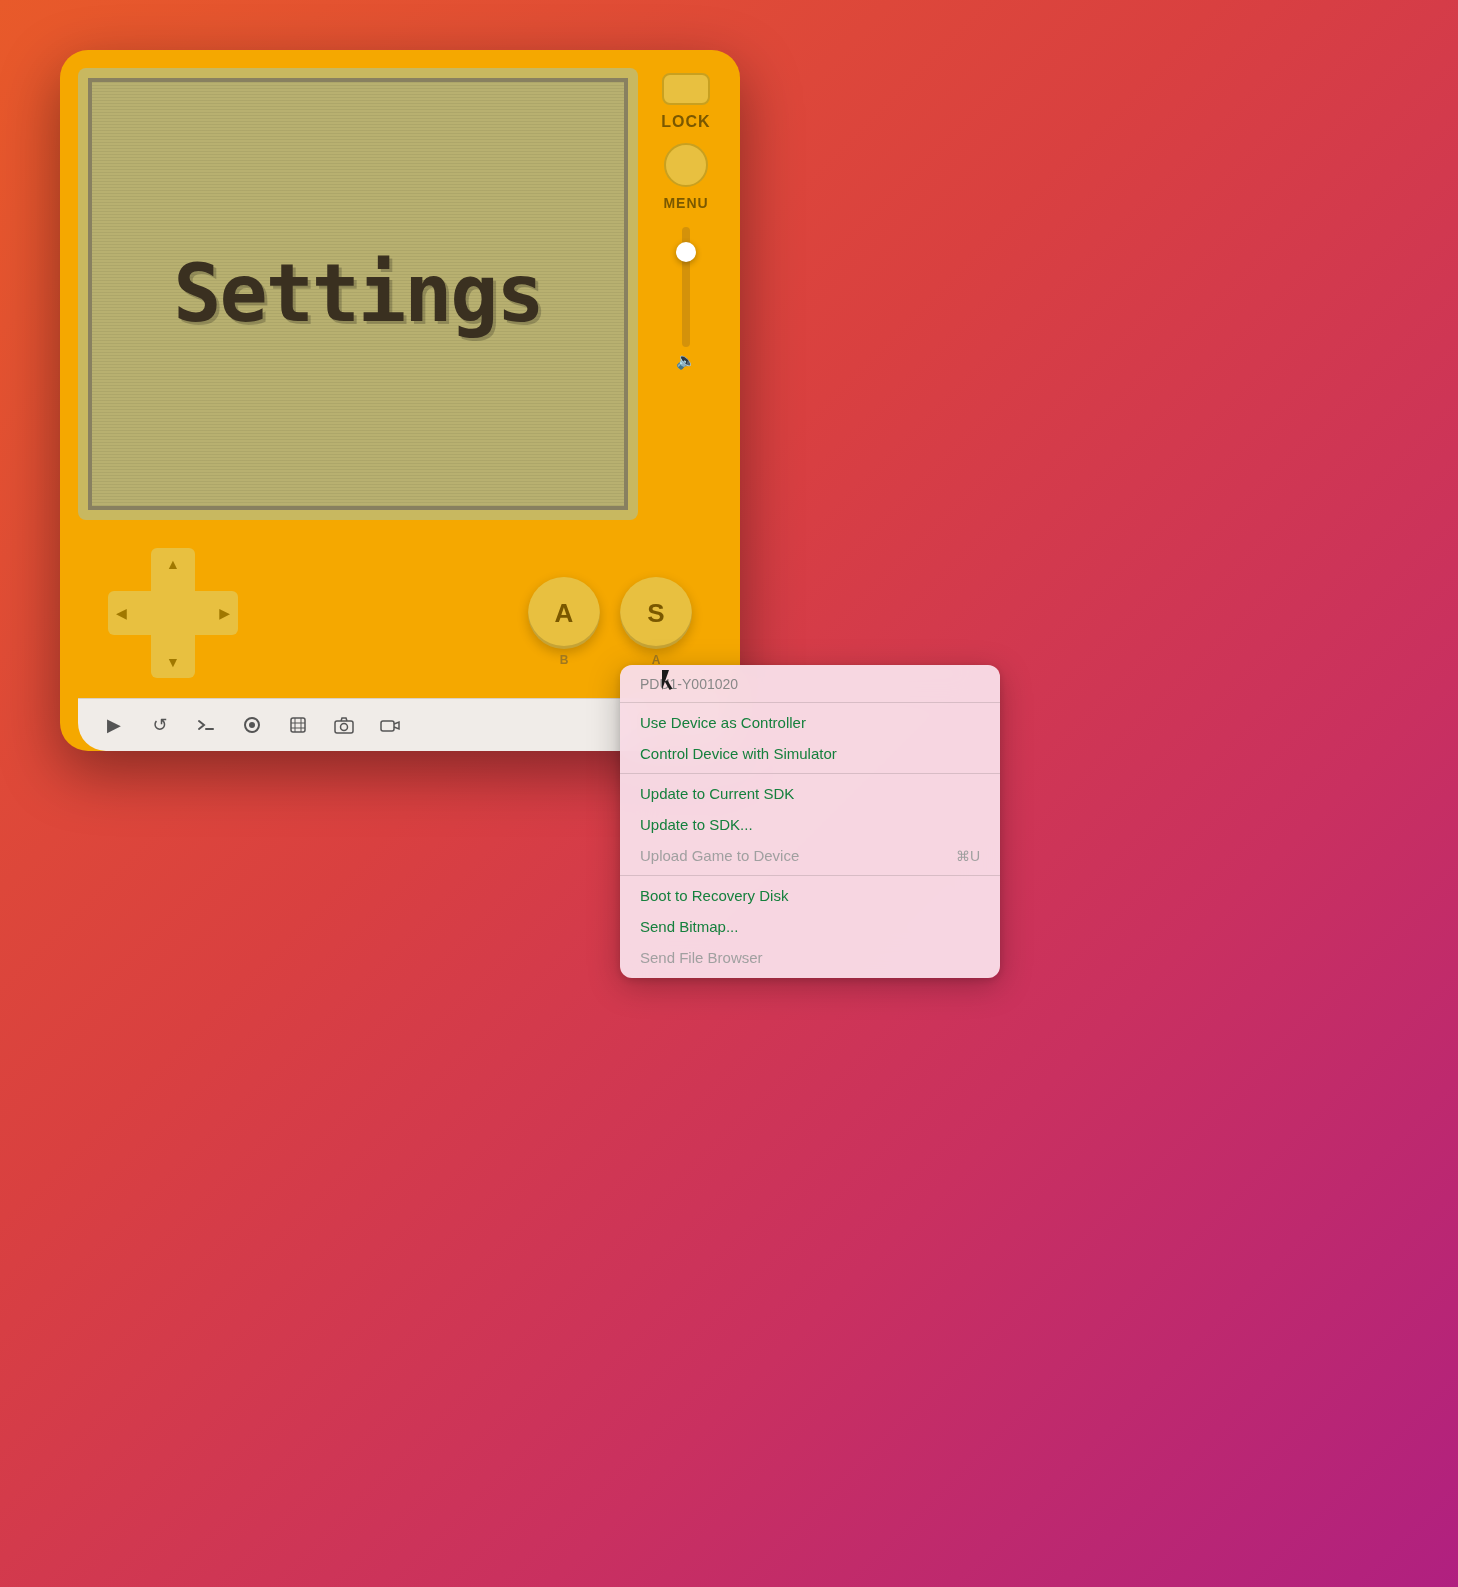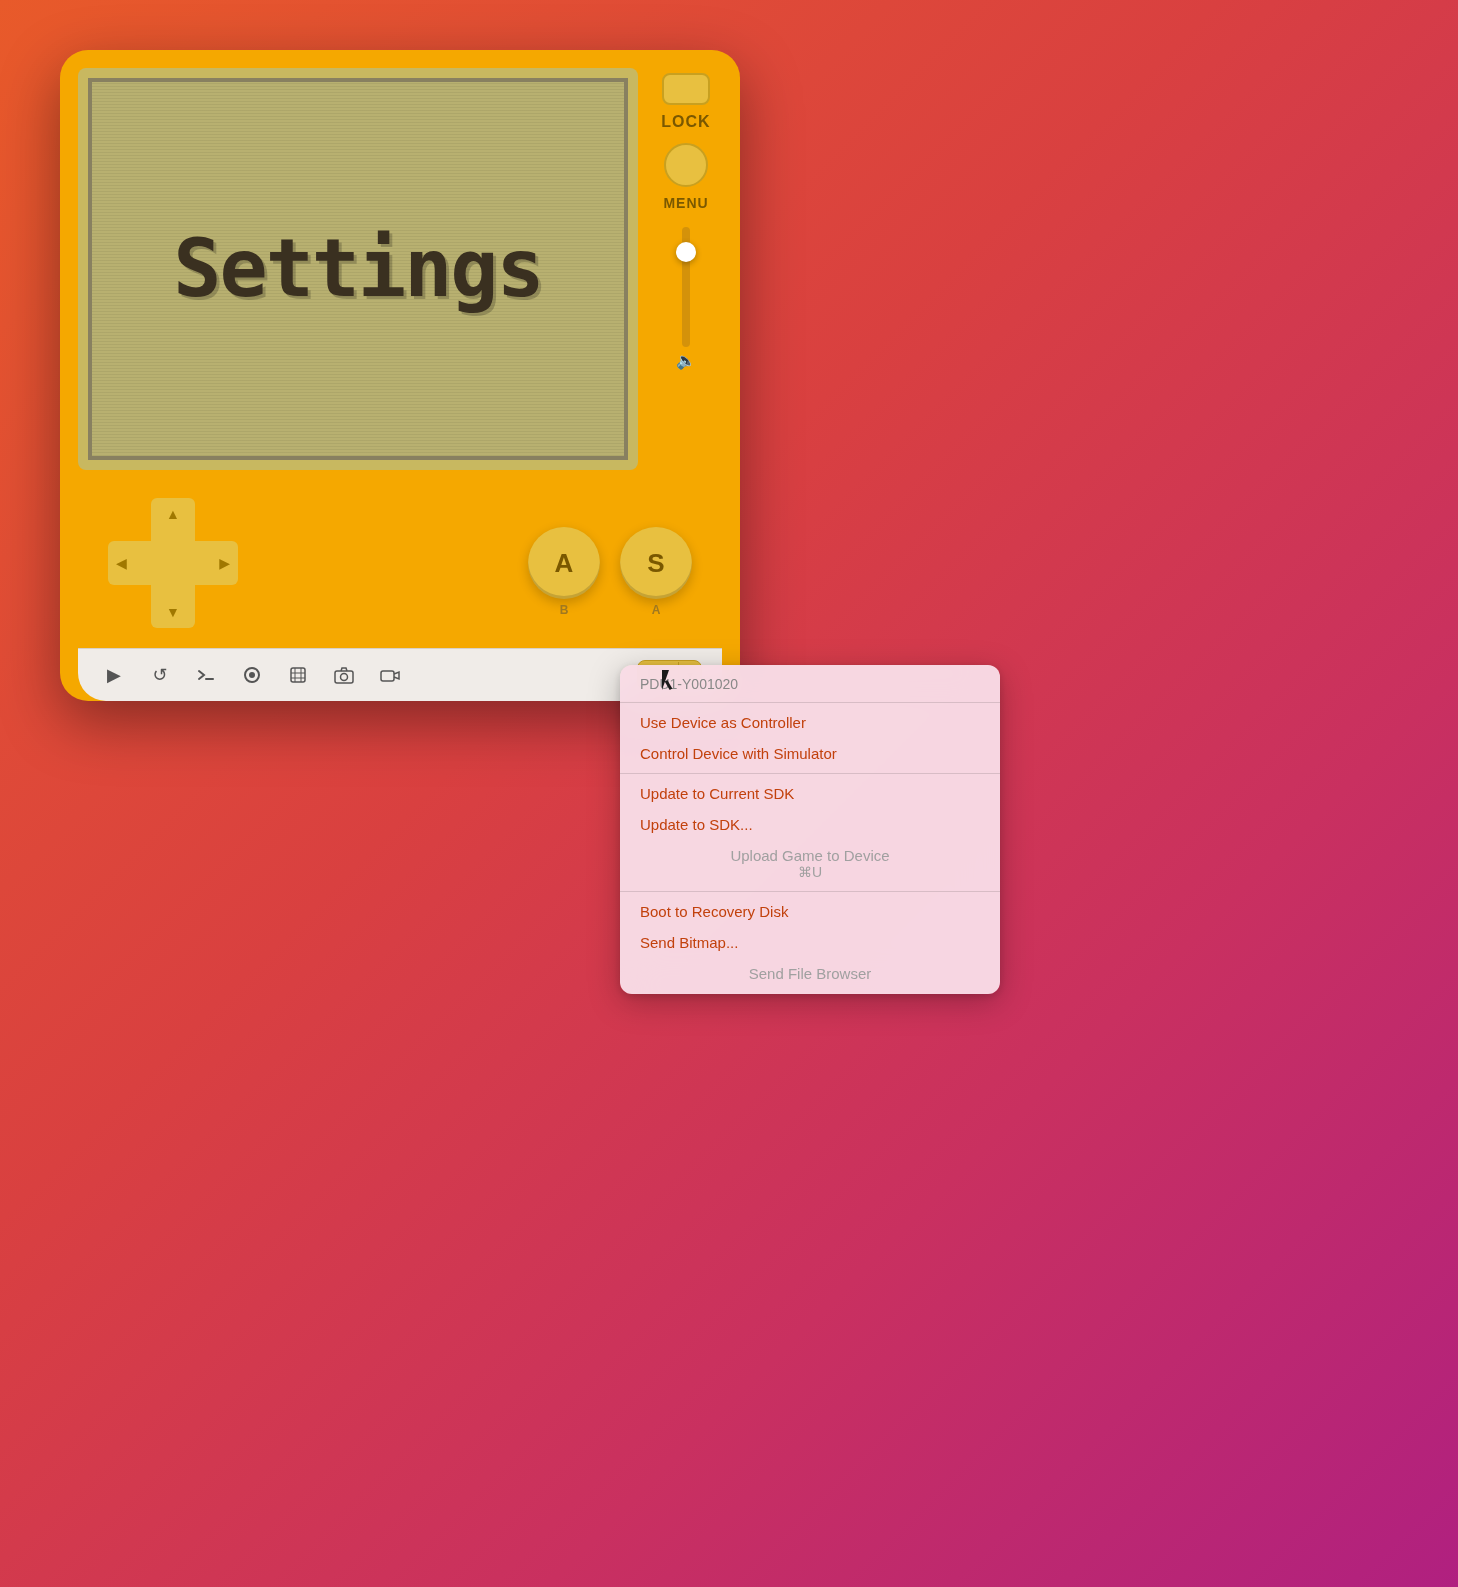--- a/index.html
+++ b/index.html
@@ -41,21 +41,21 @@
       border-radius: 8px;
       padding: 10px;
       flex: 1;
     }
 
     .screen-inner {
       background: #b8b070;
       border: 4px solid #888060;
       position: relative;
       overflow: hidden;
-      height: 382px;
+      height: 432px;
       display: flex;
       align-items: center;
       justify-content: center;
     }
 
     .screen-scanlines {
       position: absolute;
       top: 0; left: 0; right: 0; bottom: 0;
       background: repeating-linear-gradient(
         0deg,
@@ -324,31 +324,30 @@
       border-radius: 12px;
       box-shadow: 0 8px 32px rgba(0,0,0,0.25), 0 2px 8px rgba(0,0,0,0.15);
       width: 380px;
       overflow: hidden;
       padding: 5px 0;
     }
 
     .menu-item {
       padding: 7px 20px;
       font-size: 15px;
-      color: #c2410c;
+      color: #15803d;
       cursor: pointer;
       display: flex;
       justify-content: space-between;
       align-items: center;
     }
 
     .menu-item.disabled {
       color: #a0a0a0;
       cursor: default;
-      flex-direction: column;
     }
 
     .menu-item .shortcut {
       color: #a0a0a0;
       font-size: 14px;
     }
 
     .menu-separator {
       height: 1px;
       background: rgba(0,0,0,0.12);

